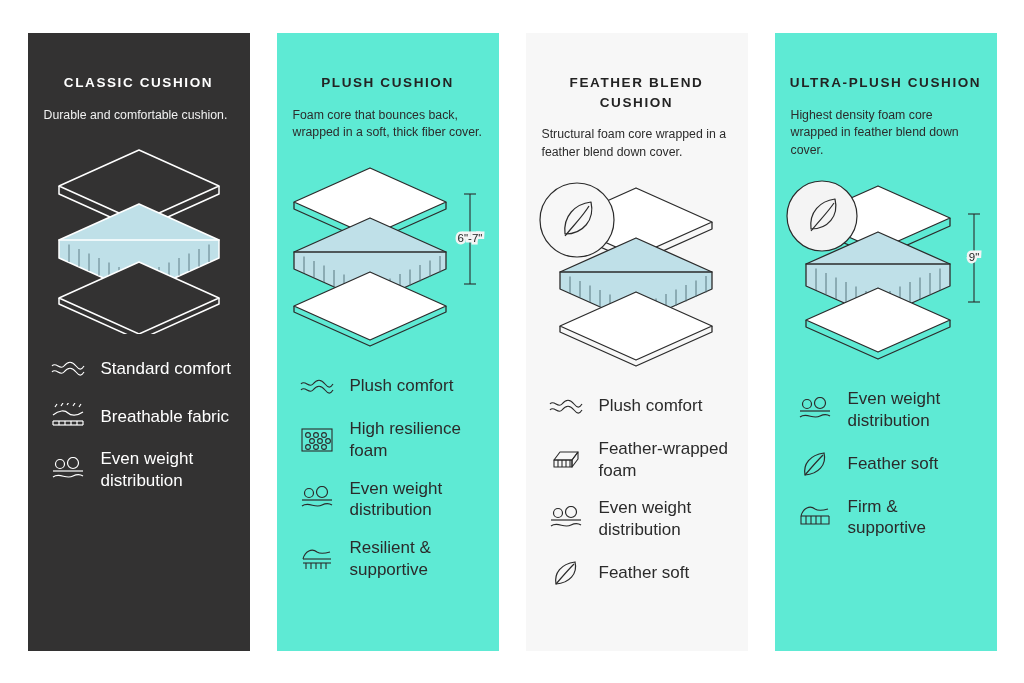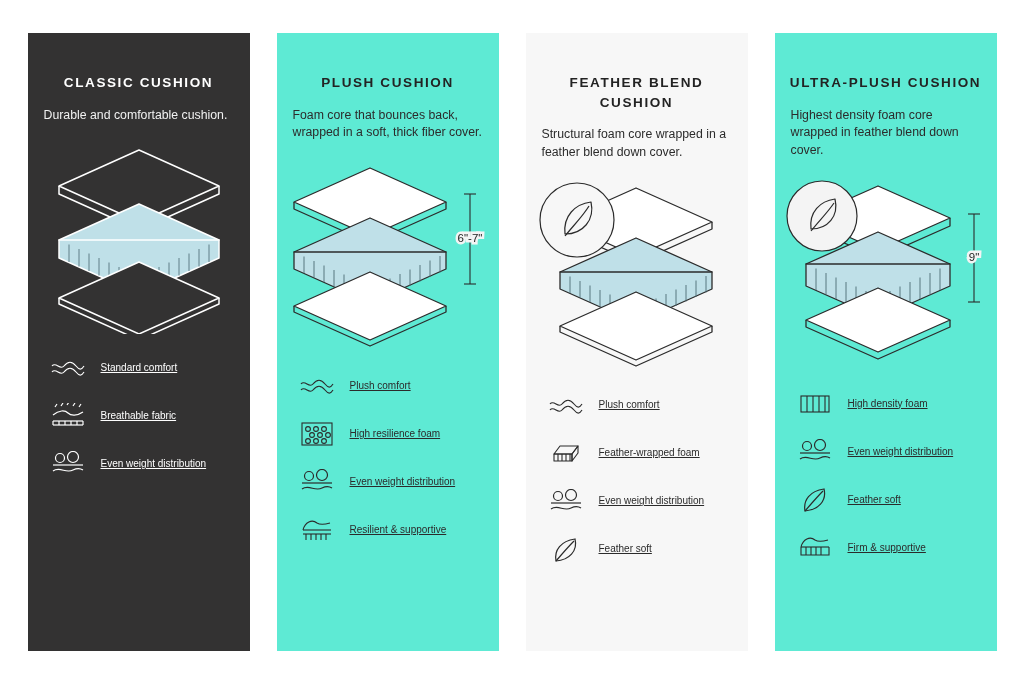--- a/index.html
+++ b/index.html
@@ -92,24 +92,23 @@
   }
   .feature .ficon {
     width: 40px;
     min-width: 40px;
     height: 30px;
     display: flex;
     align-items: center;
     justify-content: center;
   }
   .feature .flabel {
-    font-size: 10px;
+    font-size: 17px;
     color: #2b2b2b;
     line-height: 1.28;
-    text-decoration: underline;
   }
   .card.dark .feature .flabel {
     color: #ffffff;
   }
   .dim-label {
     font-size: 11.5px;
     fill: #232323;
   }
 </style>
 </head>
@@ -438,34 +437,20 @@
               <line x1="190" y1="132" x2="202" y2="132"></line>
             </g>
           </g>
           <text class="dim-label" x="196" y="91" text-anchor="middle" style="font-family:'Liberation Sans',sans-serif; paint-order:stroke; stroke:#f4f4f4; stroke-width:5px;">9"</text>
         </svg>
       </div>
 
       <div class="features">
         <div class="feature">
           <span class="ficon">
-            <svg width="36" height="26" viewBox="0 0 36 26">
-                <g fill="none" stroke="#2b2b2b" stroke-width="1.1">
-              <rect x="4" y="5" width="28" height="16"></rect>
-              <line x1="10" y1="5" x2="10" y2="21"></line>
-              <line x1="16" y1="5" x2="16" y2="21"></line>
-              <line x1="22" y1="5" x2="22" y2="21"></line>
-              <line x1="28" y1="5" x2="28" y2="21"></line>
-            </g>
-              </svg>
-          </span>
-          <span class="flabel">High density foam</span>
-        </div>
-        <div class="feature">
-          <span class="ficon">
             <svg width="34" height="26" viewBox="0 0 34 26">
                 <g fill="none" stroke="#2b2b2b" stroke-width="1.2">
               <circle cx="9" cy="7" r="4.5"></circle>
               <circle cx="22" cy="6" r="5.5"></circle>
               <path d="M2 14 h30"></path>
               <path d="M2 20 C9 15, 15 23, 22 19 C26 17, 29 17, 32 19"></path>
             </g>
               </svg>
           </span>
           <span class="flabel">Even weight distribution</span>

